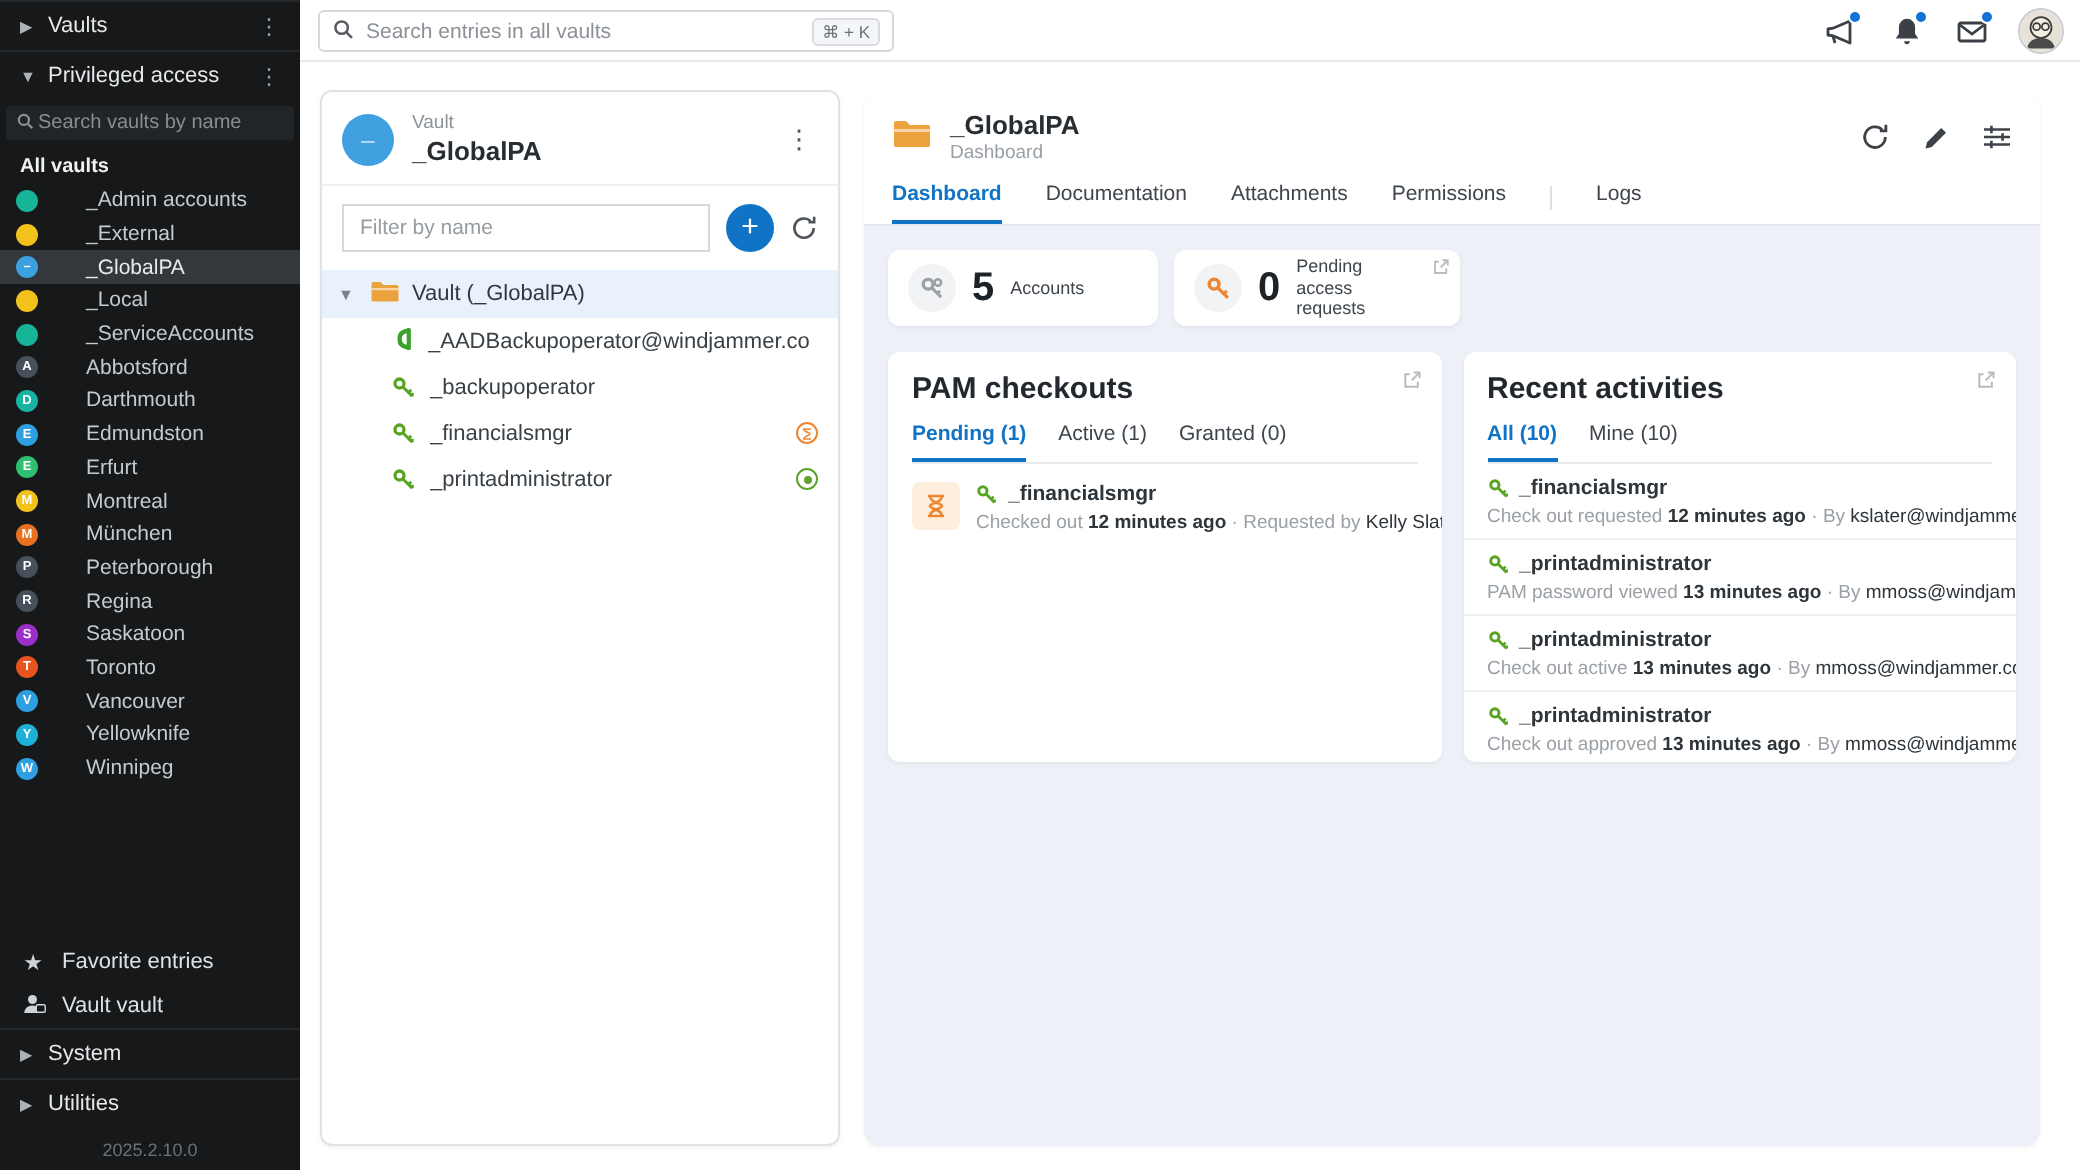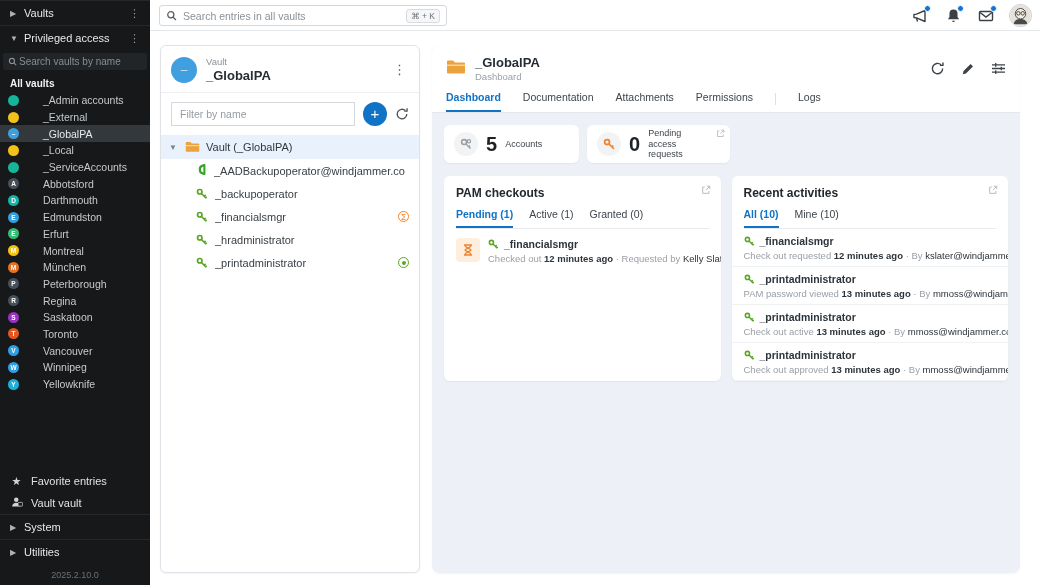--- a/index.html
+++ b/index.html
@@ -80,21 +80,21 @@
   .sum-card { background:#fff; border-radius:6px; box-shadow:0 1px 2px rgba(20,40,60,.06); height:38px; display:flex; align-items:center; gap:8px; padding:0 10px; position:relative; }
   .sum-card.c1 { width:135px; }
   .sum-card.c2 { width:143px; }
   .sum-ic { width:24px; height:24px; border-radius:50%; background:#f1f3f5; display:flex; align-items:center; justify-content:center; }
   .sum-num { font-size:20px; font-weight:bold; color:#1d2226; }
   .sum-lbl { font-size:9px; color:#3e454c; line-height:1.15; max-width:62px; }
   .corner-link { position:absolute; top:4px; right:5px; color:#b6bcc2; cursor:pointer; display:flex; }
   .cards-row { display:flex; gap:11px; margin-top:13px; }
   .card { background:#fff; border-radius:6px; box-shadow:0 1px 2px rgba(20,40,60,.06); width:276.5px; height:205px; position:relative; overflow:hidden; }
   .card-pad { padding:10px 12px 0; }
-  .card-title { font-size:12px; font-weight:bold; color:#22282e; }
+  .card-title { font-size:15px; font-weight:bold; color:#22282e; }
   .card-link { position:absolute; top:9px; right:10px; color:#b6bcc2; cursor:pointer; display:flex; }
   .mini-tabs { display:flex; gap:16px; margin-top:8px; border-bottom:1px solid #e7eaee; }
   .mtab { font-size:10.5px; color:#3e454c; padding-bottom:6px; border-bottom:2px solid transparent; cursor:pointer; }
   .mtab.active { color:#1173c6; font-weight:bold; border-bottom-color:#1173c6; }
   .pam-item { display:flex; gap:8px; padding:9px 12px; align-items:flex-start; }
   .pam-badge { width:24px; height:24px; border-radius:4px; background:#fdeedd; display:flex; align-items:center; justify-content:center; color:#ee8531; flex:0 0 auto; }
   .line1 { display:flex; align-items:center; gap:5px; font-size:10.5px; font-weight:bold; color:#2d343a; }
   .line2 { font-size:9.5px; color:#9aa0a6; margin-top:3px; white-space:nowrap; }
   .line2 b { color:#2d343a; font-weight:bold; }
   .line2 .usr { color:#2d343a; font-weight:normal; }
@@ -193,26 +193,26 @@
       </div>
     <div class="vault-item">
         <span class="av" style="background-color: rgb(232, 84, 31);">T</span>
         <span>Toronto</span>
       </div>
     <div class="vault-item">
         <span class="av" style="background-color: rgb(46, 159, 224);">V</span>
         <span>Vancouver</span>
       </div>
     <div class="vault-item">
+        <span class="av" style="background-color: rgb(31, 176, 216);">Y</span>
+        <span>Yellowknife</span>
+      </div>
+    <div class="vault-item">
         <span class="av" style="background-color: rgb(46, 159, 224);">W</span>
         <span>Winnipeg</span>
-      </div>
-    <div class="vault-item">
-        <span class="av" style="background-color: rgb(31, 176, 216);">Y</span>
-        <span>Yellowknife</span>
       </div>
   </div>
 
   <div class="side-spacer"></div>
 
   <div class="side-row">
     <span class="ricon">★</span>
     <span>Favorite entries</span>
   </div>
   <div class="side-row">
@@ -334,29 +334,20 @@
           <circle cx="5" cy="5" r="3" fill="none" stroke="currentColor" stroke-width="2.2"></circle>
           <path d="M7.3 7.3 L13.5 13.5 M11 11 l1.8-1.8 M13.5 13.5 l0-2.3" stroke="currentColor" stroke-width="2" fill="none"></path>
         </svg>
     </span>
     <span class="nm">_financialsmgr</span>
     <span class="st pending">
       <svg width="5" height="6" viewBox="0 0 10 12">
           <path d="M1 1 h8 M1 11 h8 M2 1 c0 3.5 6 3.5 6 5 c0 1.5-6 1.5-6 5" stroke="currentColor" stroke-width="1.6" fill="none"></path>
         </svg>
     </span>
-  </div>
-  <div class="tree-row">
-    <span class="key-ic">
-      <svg width="12" height="12" viewBox="0 0 16 16">
-          <circle cx="5" cy="5" r="3" fill="none" stroke="currentColor" stroke-width="2.2"></circle>
-          <path d="M7.3 7.3 L13.5 13.5 M11 11 l1.8-1.8 M13.5 13.5 l0-2.3" stroke="currentColor" stroke-width="2" fill="none"></path>
-        </svg>
-    </span>
-    <span class="nm">_hradministrator</span>
   </div>
   <div class="tree-row">
     <span class="key-ic">
       <svg width="12" height="12" viewBox="0 0 16 16">
           <circle cx="5" cy="5" r="3" fill="none" stroke="currentColor" stroke-width="2.2"></circle>
           <path d="M7.3 7.3 L13.5 13.5 M11 11 l1.8-1.8 M13.5 13.5 l0-2.3" stroke="currentColor" stroke-width="2" fill="none"></path>
         </svg>
     </span>
     <span class="nm">_printadministrator</span>
     <span class="st active">

